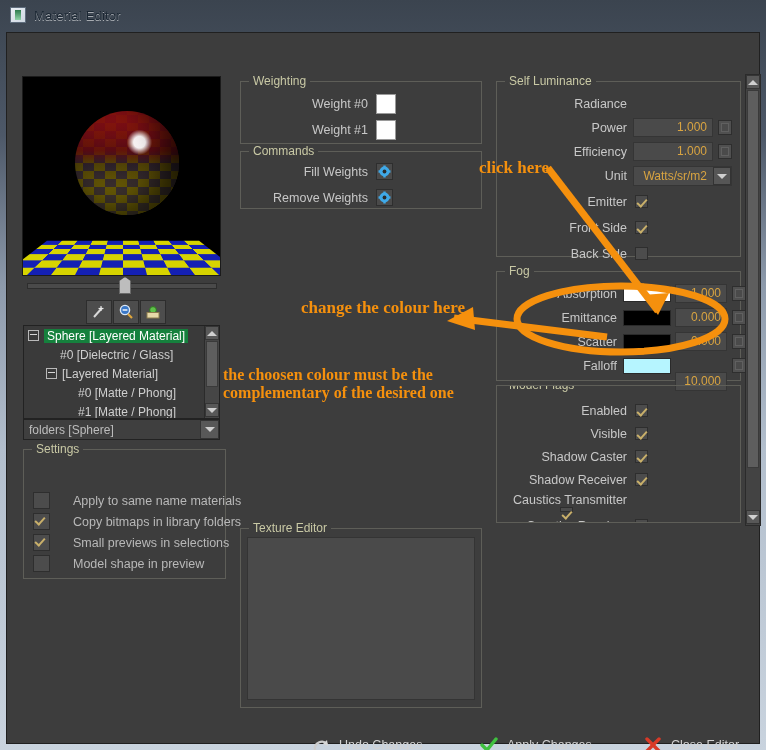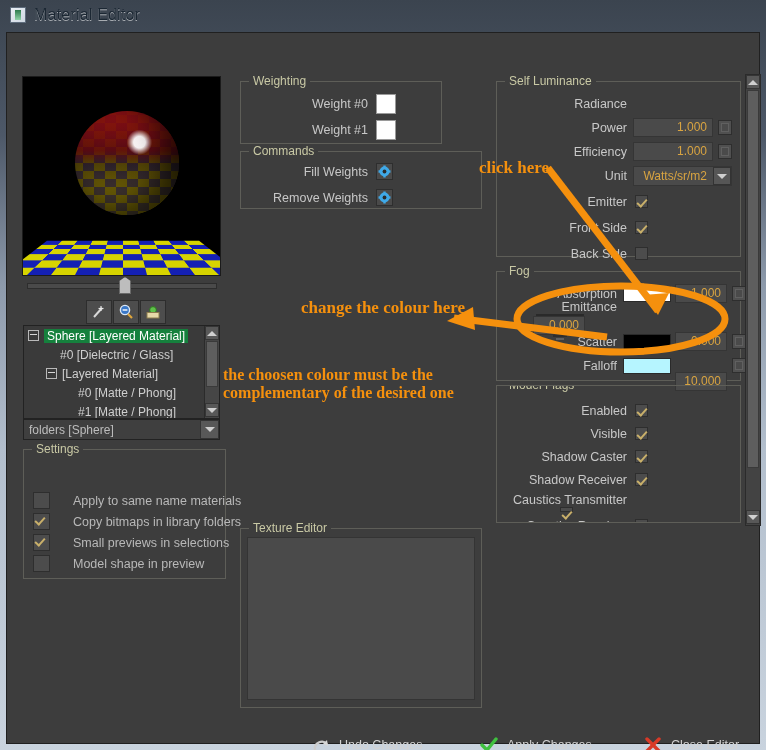--- a/index.html
+++ b/index.html
@@ -25,21 +25,21 @@
     width: 16px; height: 16px;
     background: linear-gradient(135deg,#e9eef4 0%,#cfd8e2 100%);
     border: 1px solid #5f6d7d; box-sizing: border-box;
     position: relative; flex: 0 0 auto;
   }
   #title-icon::after {
     content: ""; position: absolute; left: 4px; top: 2px;
     width: 6px; height: 10px; background: linear-gradient(180deg,#2d7a4d,#8fd3a8);
   }
   #title-text {
-    font-size: 16px; color: #1b2733; letter-spacing: .2px;
+    font-size: 13px; color: #1b2733; letter-spacing: .2px;
     text-shadow: 0 1px 0 rgba(255,255,255,.55);
   }
   
   #client {
     position: absolute; left: 6px; top: 32px;
     width: 754px; height: 712px;
     background: #3d3d3d;
     border: 1px solid #202020;
     box-sizing: border-box;
   }
@@ -322,21 +322,21 @@
             <span class="chk big on"></span>
             <span>Small previews in selections</span>
           </div>
           <div class="setrow" style="top:105px;">
             <span class="chk big"></span>
             <span>Model shape in preview</span>
           </div>
         </div>
     </div>
 
-    <div class="group" style="left:233px;top:48px;width:202px;height:63px">
+    <div class="group" style="left:233px;top:48px;width:242px;height:63px">
       <div class="legend">Weighting</div>
       <div id="weighting-rows">
           <div class="row" style="left:0;top:12px;">
             <div class="lbl" style="width:127px;">Weight #0</div>
             <div style="margin-left:8px;width:20px;height:20px;background:#ffffff;border:1px solid #9a9a9a;box-sizing:border-box;"></div>
           </div>
           <div class="row" style="left:0;top:38px;">
             <div class="lbl" style="width:127px;">Weight #1</div>
             <div style="margin-left:8px;width:20px;height:20px;background:#ffffff;border:1px solid #9a9a9a;box-sizing:border-box;"></div>
           </div>
@@ -430,21 +430,21 @@
 
     <div class="group" style="left:489px;top:238px;width:245px;height:110px">
       <div class="legend">Fog</div>
       <div id="fog-rows">
           <div class="row" style="left:0;top:12px;">
             <div class="lbl" style="width:120px;">Absorption</div>
             <div class="swatch" style="margin-left:6px;background:#ffffff;"></div>
             <div class="num-field" style="width:52px;margin-left:4px;">1.000</div>
             <div class="spinner" style="margin-left:5px;"></div>
           </div>
-          <div class="row" style="left:0;top:28px;flex-direction:column;">
+          <div class="row" style="left:0;top:36px;">
             <div class="lbl" style="width:120px;">Emittance</div>
             <div class="swatch" style="margin-left:6px;background:#000000;"></div>
             <div class="num-field" style="width:52px;margin-left:4px;">0.000</div>
             <div class="spinner" style="margin-left:5px;"></div>
           </div>
           <div class="row" style="left:0;top:60px;">
             <div class="lbl" style="width:120px;">Scatter</div>
             <div class="swatch" style="margin-left:6px;background:#000000;"></div>
             <div class="num-field" style="width:52px;margin-left:4px;">0.000</div>
             <div class="spinner" style="margin-left:5px;"></div>

